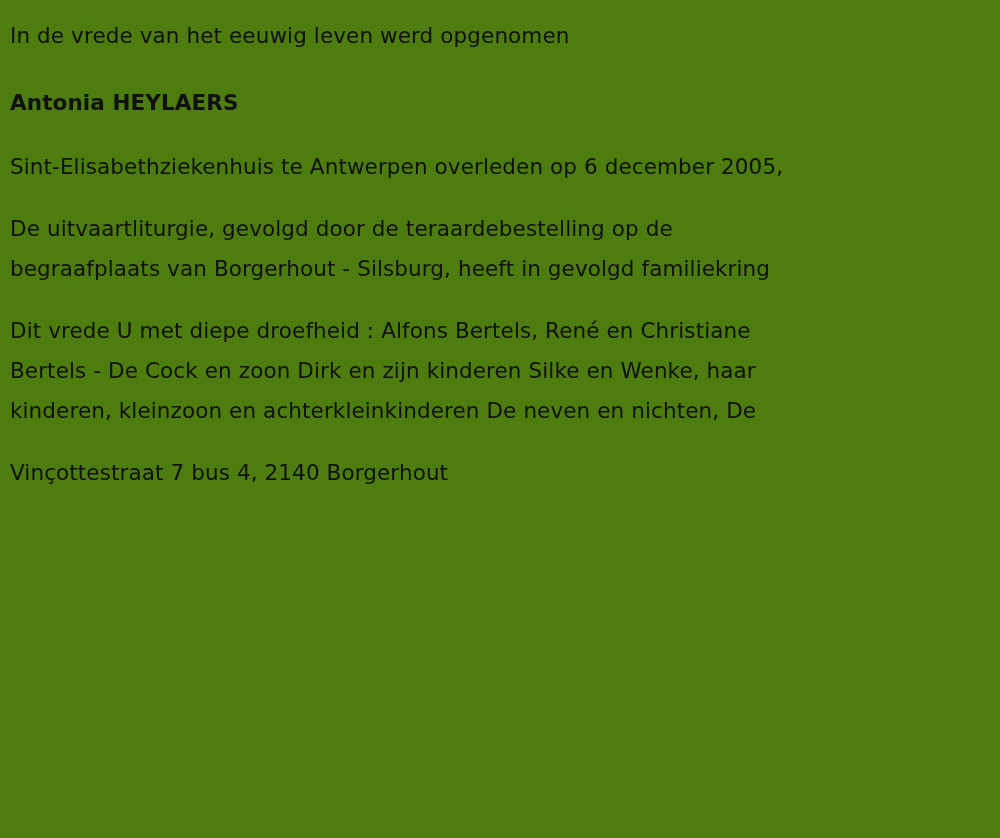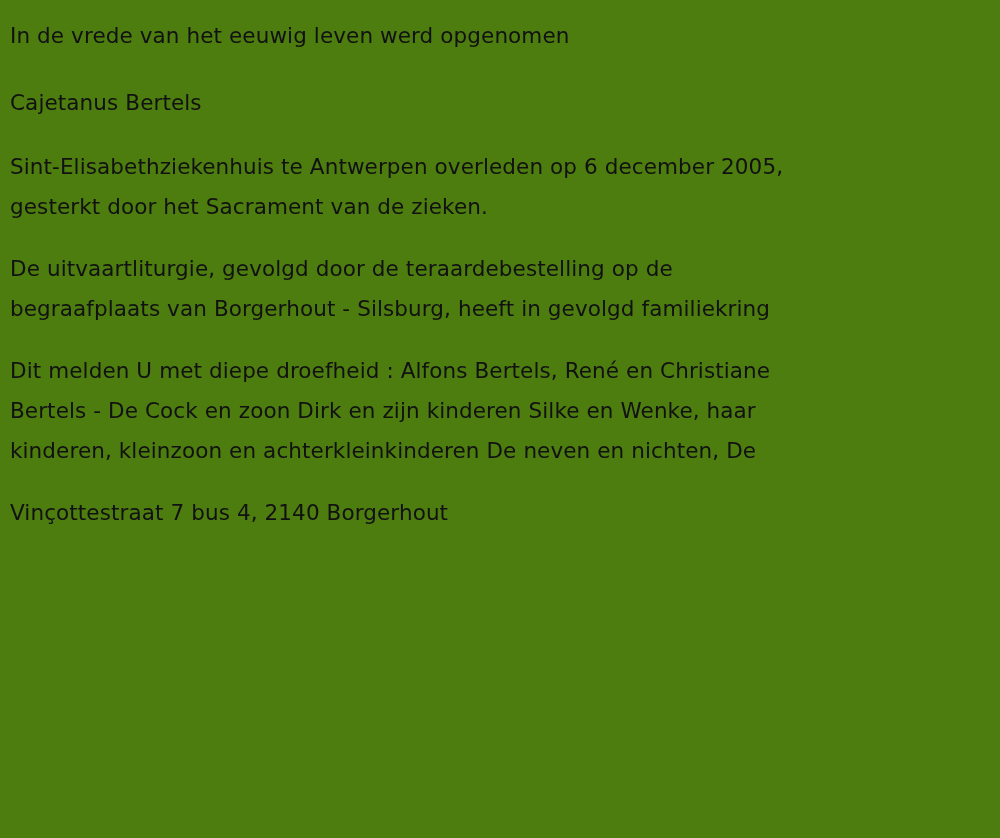--- a/index.html
+++ b/index.html
@@ -48,41 +48,40 @@
 
 <div class="page">
 
   <div class="block">
     <div class="line">In de vrede van het eeuwig leven werd opgenomen</div>
   </div>
 
   <div class="gap-lg"></div>
 
   <div class="block">
-    <div class="line">Cajetanus Bertels</div>
+    <div class="line name">Antonia HEYLAERS</div>
   </div>
 
   <div class="gap-md"></div>
 
   <div class="block">
     <div class="line">Sint-Elisabethziekenhuis te Antwerpen overleden op 6 december 2005,</div>
-    <div class="line">gesterkt door het Sacrament van de zieken.</div>
   </div>
 
   <div class="gap-sm"></div>
 
   <div class="block">
     <div class="line">De uitvaartliturgie, gevolgd door de teraardebestelling op de</div>
     <div class="line">begraafplaats van Borgerhout - Silsburg, heeft in gevolgd familiekring</div>
   </div>
 
   <div class="gap-sm"></div>
 
   <div class="block">
-    <div class="line">Dit melden U met diepe droefheid : Alfons Bertels, René en Christiane</div>
+    <div class="line">Dit vrede U met diepe droefheid : Alfons Bertels, René en Christiane</div>
     <div class="line">Bertels - De Cock en zoon Dirk en zijn kinderen Silke en Wenke, haar</div>
     <div class="line">kinderen, kleinzoon en achterkleinkinderen De neven en nichten, De</div>
   </div>
 
   <div class="gap-sm"></div>
 
   <div class="block">
     <div class="line">Vinçottestraat 7 bus 4, 2140 Borgerhout</div>
   </div>
 

